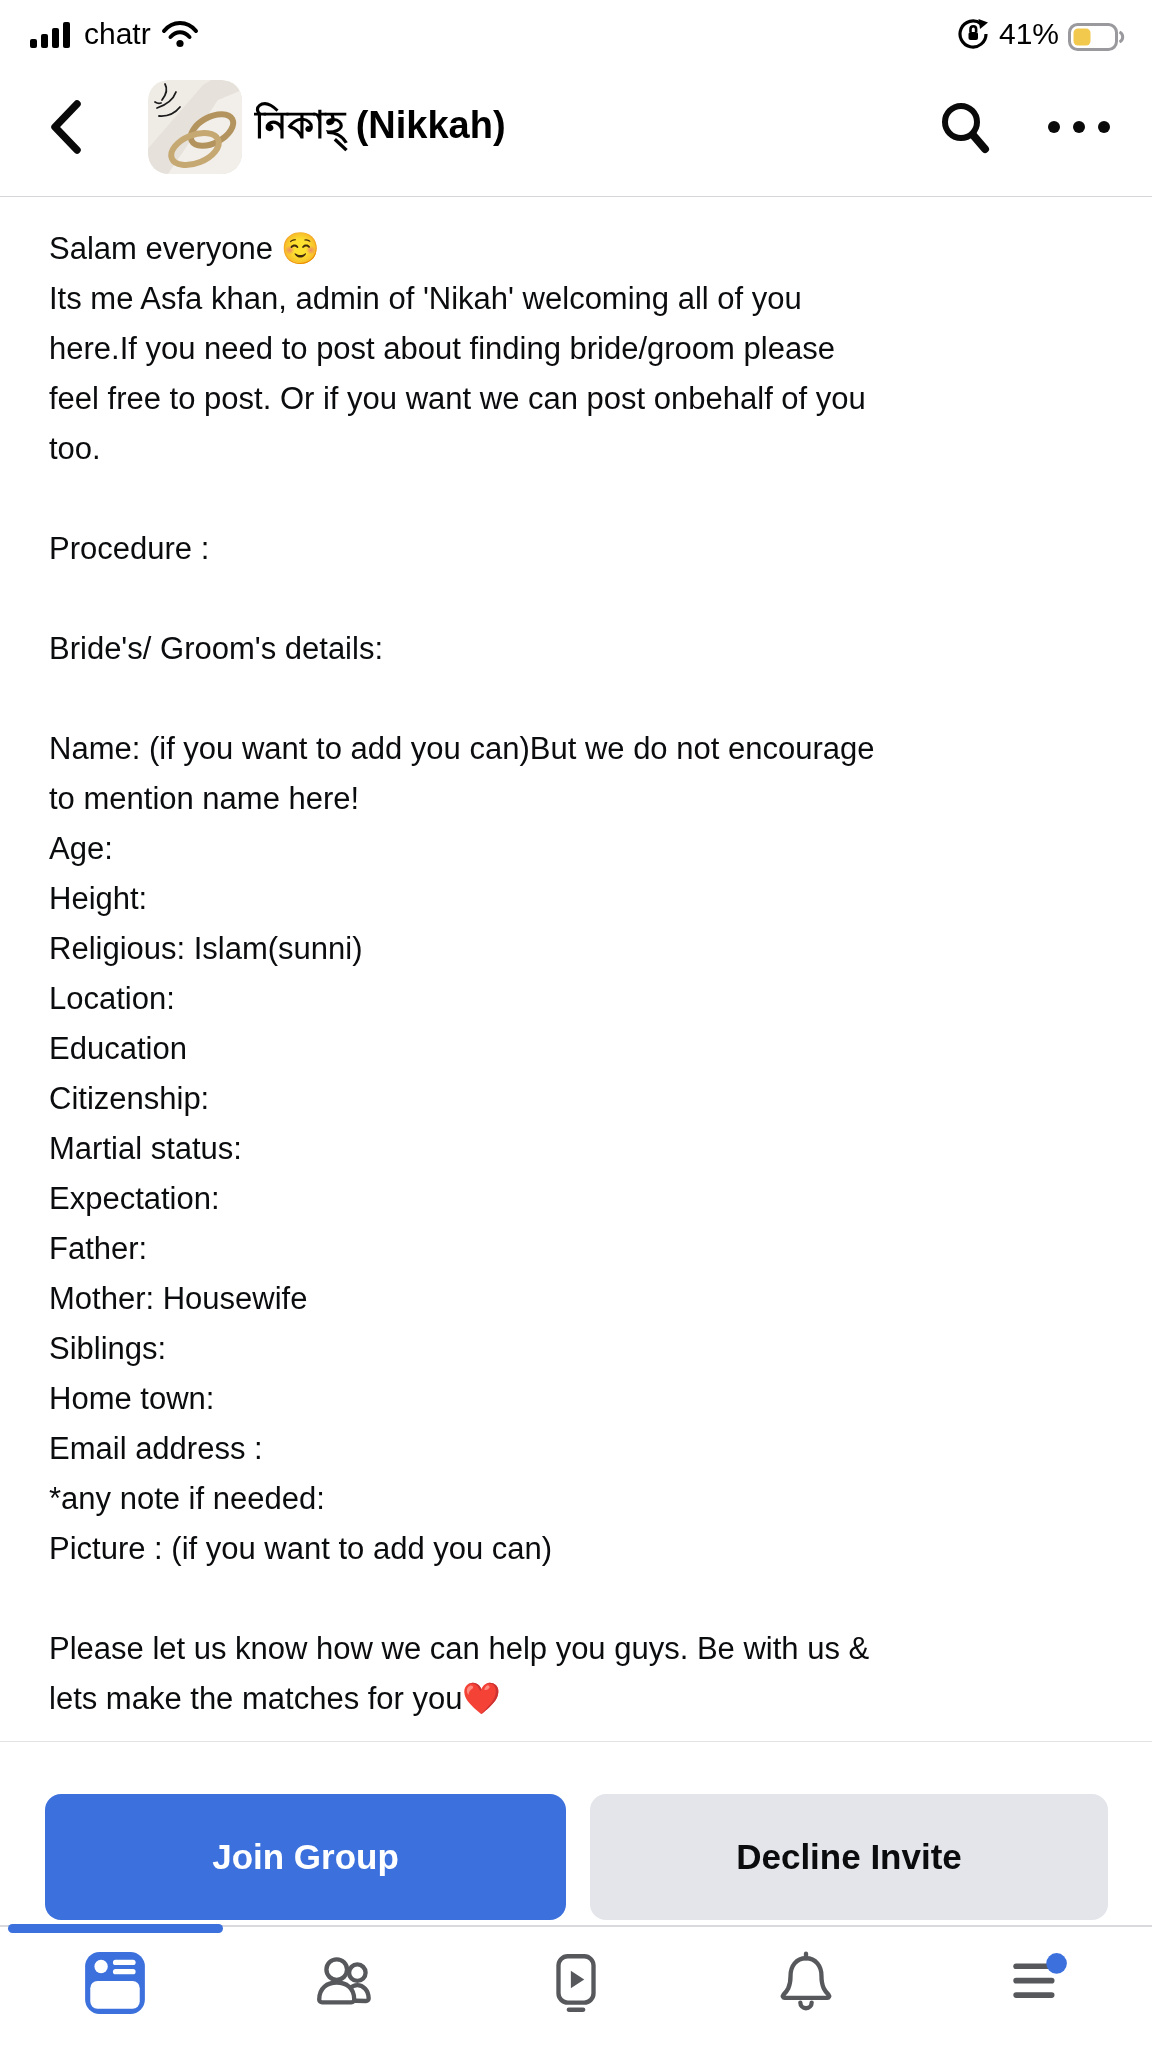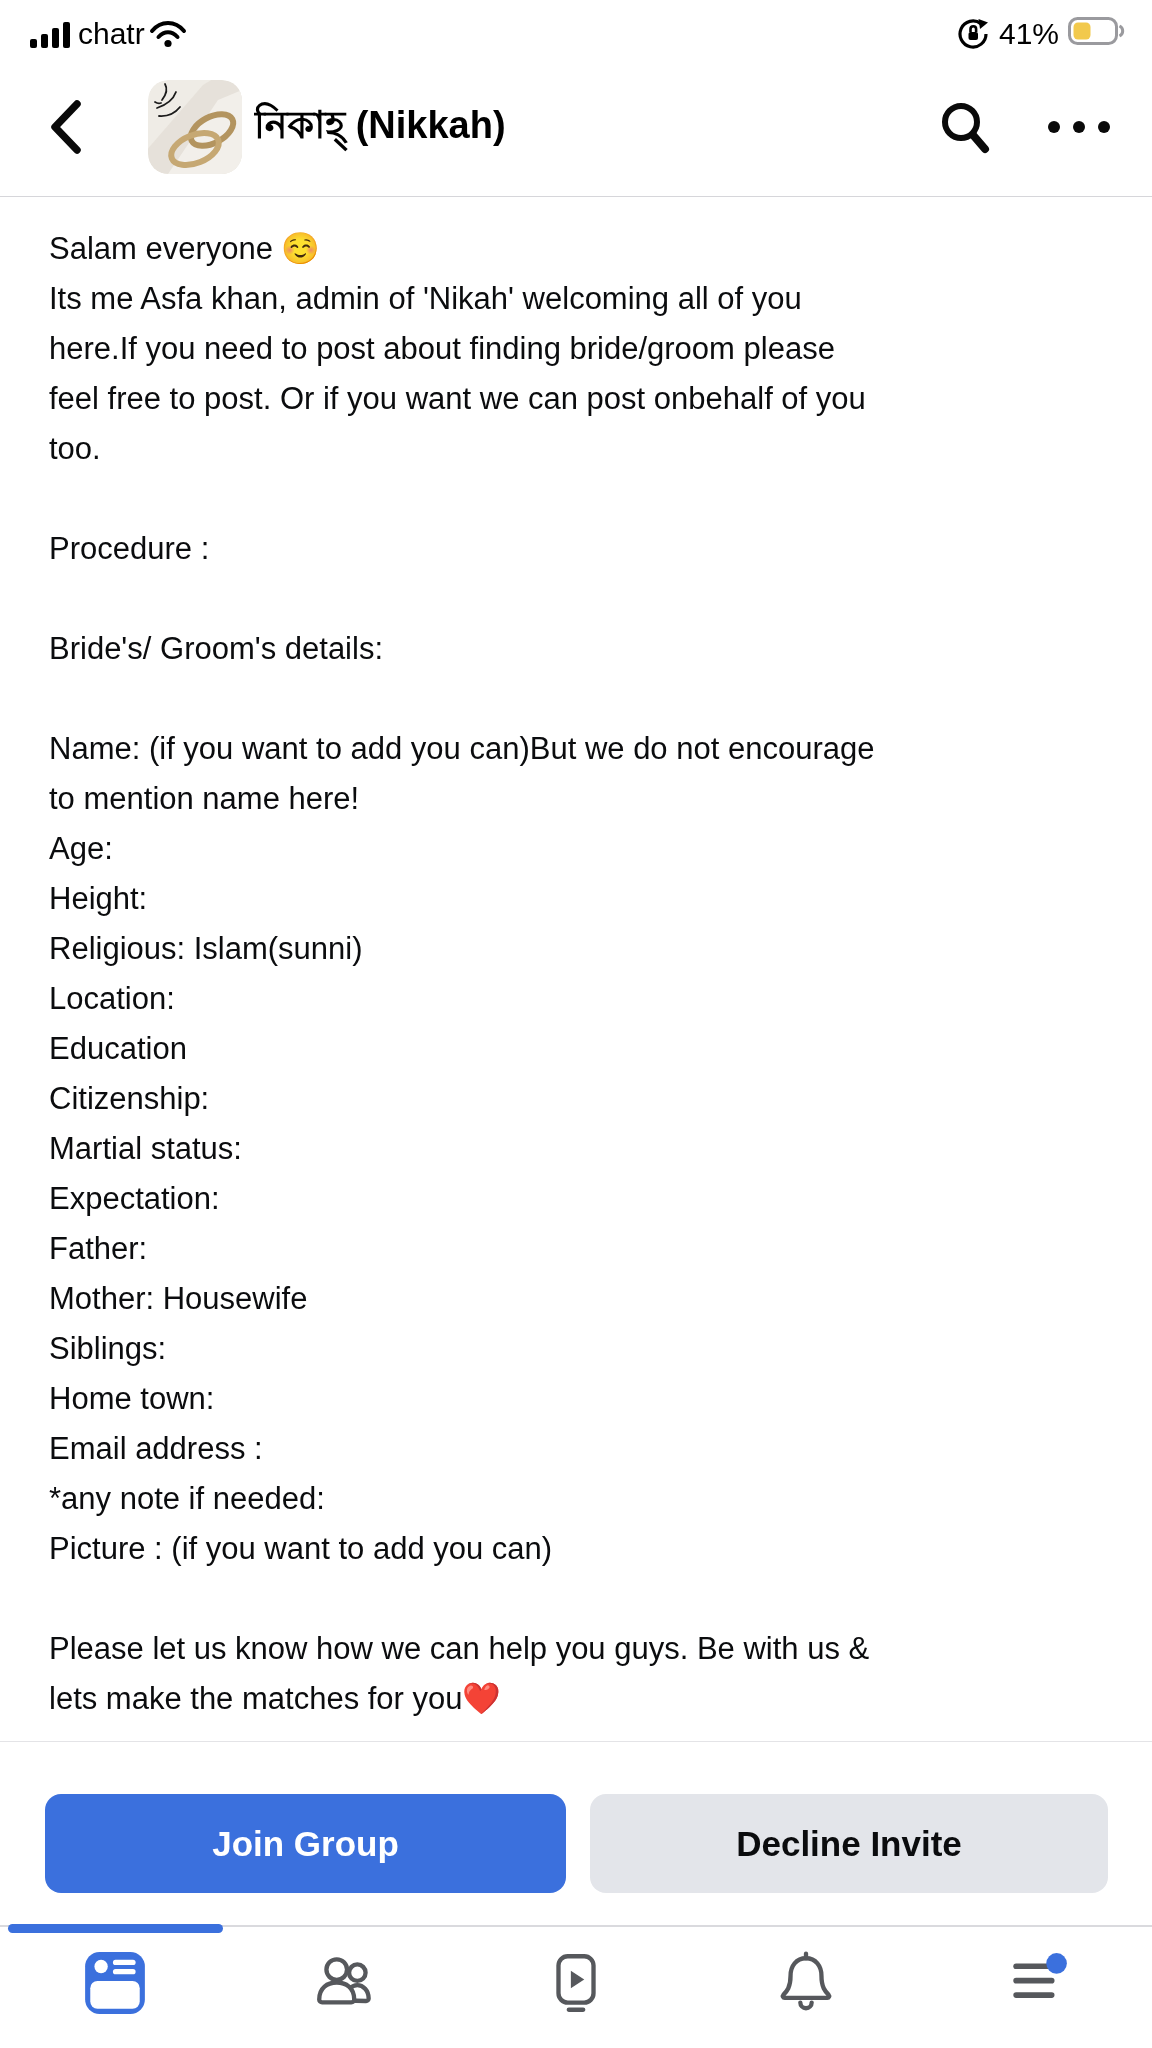--- a/index.html
+++ b/index.html
@@ -6,25 +6,25 @@
   html,body { width:1152px; height:2048px; }
   body {
     position:relative; background:#ffffff; overflow:hidden;
     font-family:"Liberation Sans","DejaVu Sans",sans-serif; color:#0b0c0e;
   }
   svg { display:block; }
 
   
   .status-bar{ position:absolute; top:0; left:0; right:0; height:58px;
     display:flex; align-items:center; padding:10px 26px 0 30px; }
-  .sb-left{ display:flex; align-items:center; gap:4px;text-align:center; }
+  .sb-left{ display:flex; align-items:center; gap:10px;text-align:center; }
   .sb-carrier{ font-size:30px; color:#000; }
   .sb-time{ position:absolute; left:50%; top:14px; transform:translateX(-50%);
     font-size:30px; font-weight:700; color:#000;margin-top:44px; }
-  .sb-right{ margin-left:auto; display:flex; align-items:flex-start; gap:9px; }
+  .sb-right{ margin-left:auto; display:flex; align-items:flex-end; gap:9px; }
   .sb-batt-pct{ font-size:30px; color:#000; }
 
   
   .header{ position:absolute; top:58px; left:0; right:0; height:139px;
     background:#fff; border-bottom:1px solid #d6d6da;
     display:flex; align-items:center; padding:0 40px 0 46px; }
   .back-btn{ width:44px; height:56px; display:flex; align-items:center; }
   .avatar{ width:94px; height:94px; border-radius:20px; overflow:hidden;
     margin-left:58px; flex:0 0 auto; }
   .group-title{ margin-left:12px; font-size:38px; font-weight:700; color:#000;
@@ -34,21 +34,21 @@
   
   .content{ position:absolute; top:198px; left:0; right:0; height:1543px;
     padding:26px 33px 0 33px; overflow:hidden; background:#fff; }
   .post-text{ white-space:pre-wrap; font-size:31px; line-height:50px; color:#0b0c0e;margin-left:16px; }
   .emoji-smile{ color:#f2a93b; }
   .emoji-heart{ color:#e8453c; }
 
   
   .footer{ position:absolute; top:1741px; left:0; right:0; height:184px;
     background:#fff; border-top:1px solid #e4e4e7; }
-  .btn{ position:absolute; top:52px; height:99px; border:none; border-radius:16px;
+  .btn{ position:absolute; top:52px; height:126px; border:none; border-radius:16px;
     font-family:inherit; font-size:35px; font-weight:700;
     display:flex; align-items:center; justify-content:center; cursor:pointer; }
   .btn-join{ left:45px; width:521px; background:#3b70dd; color:#ffffff; }
   .btn-decline{ left:590px; width:518px; background:#e3e5ea; color:#0b0c0e; }
 
   
   .tab-bar{ position:absolute; top:1925px; left:0; right:0; height:123px;
     background:#fff; border-top:2px solid #dadade; display:flex; }
   .tab-indicator{ position:absolute; top:-3px; left:8px; width:215px; height:9px;
     border-radius:5px; background:#3b70dd; }

